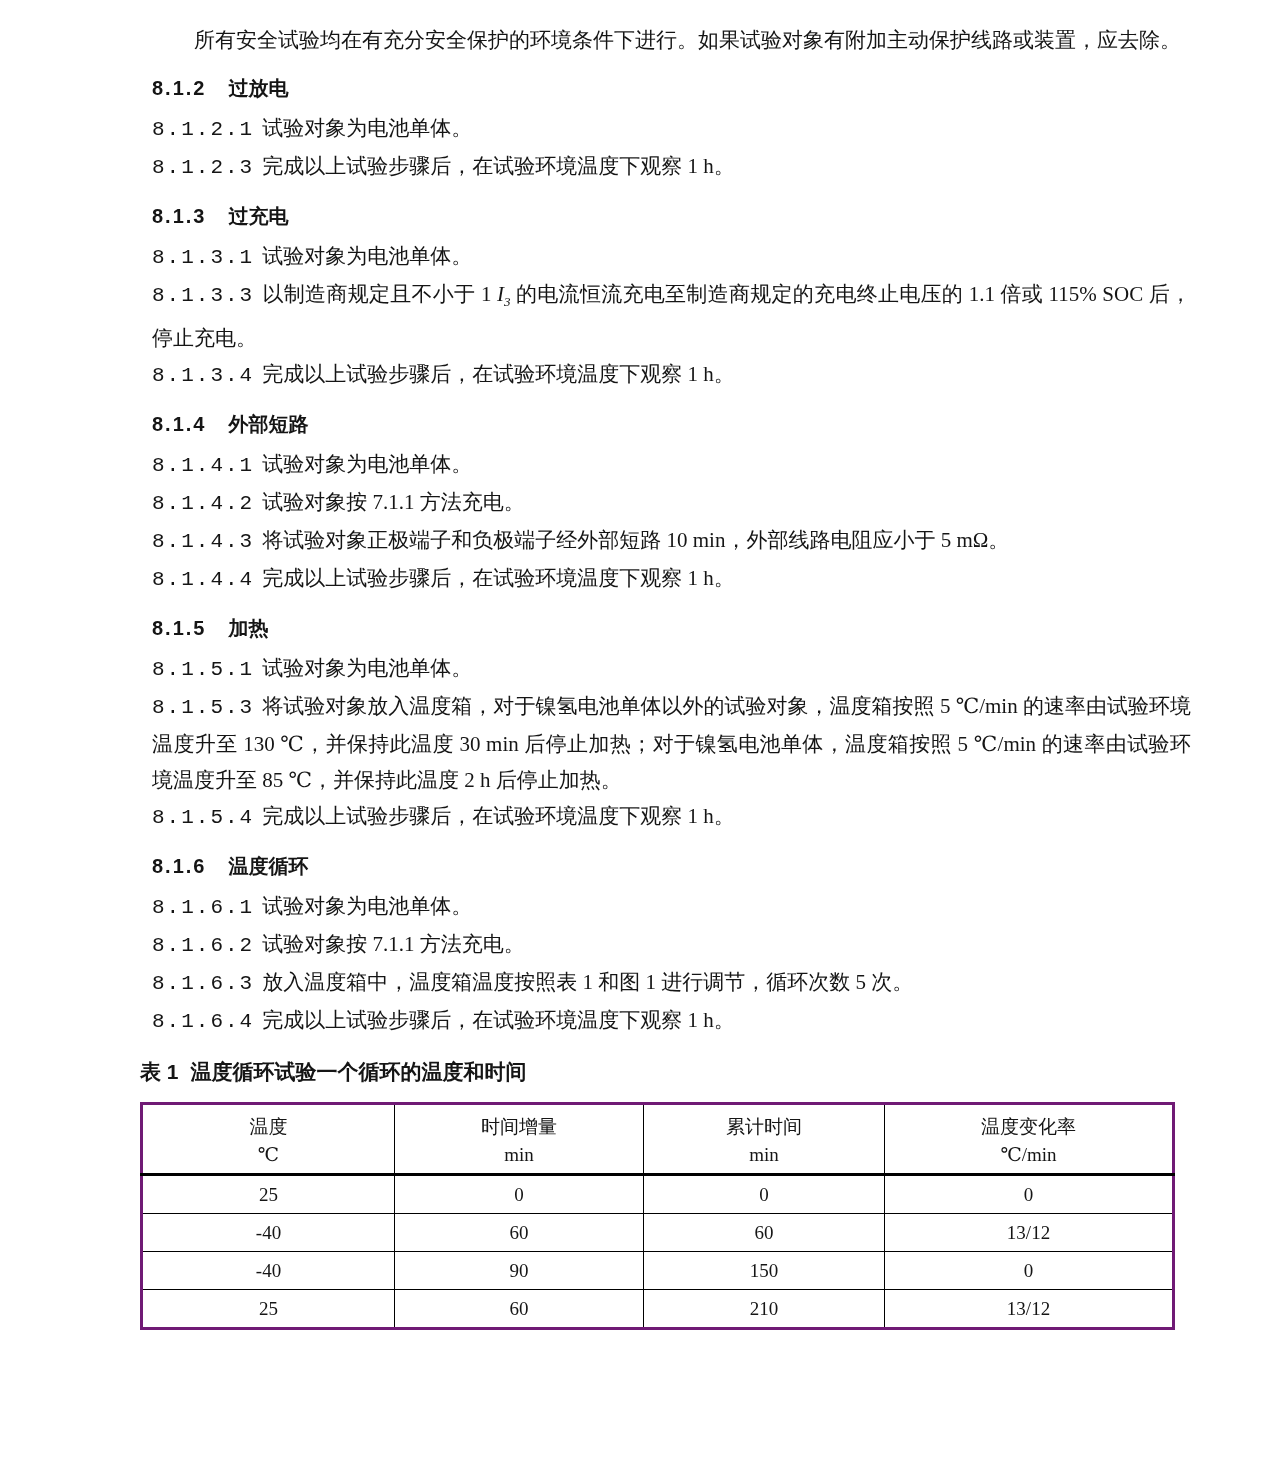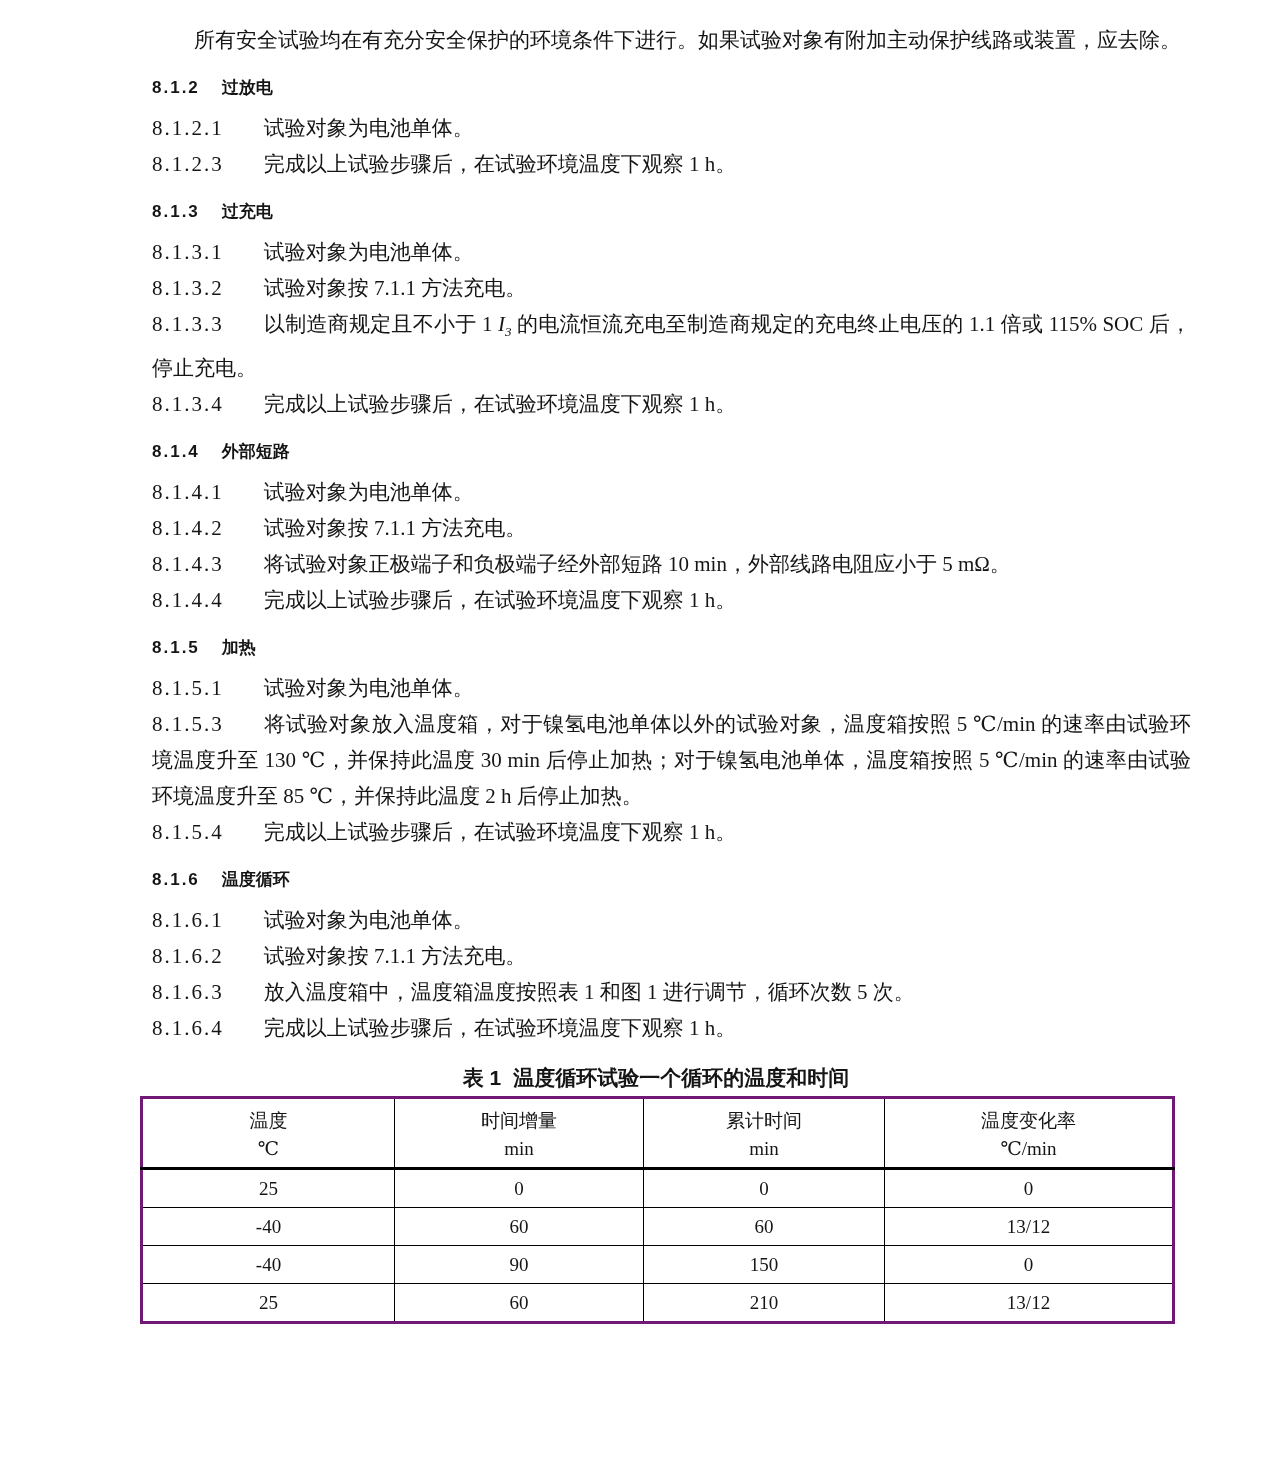--- a/index.html
+++ b/index.html
@@ -12,37 +12,36 @@
   }
   .doc { padding:22px 89px 0 152px; }
 
   .intro {
     font-size:21px; line-height:36px;
     text-align:justify; text-indent:2em;
   }
 
   .sec-head {
     font-family:"Liberation Sans","DejaVu Sans",sans-serif;
-    font-weight:bold; font-size:17px; line-height:36px;
+    font-weight:bold; font-size:20px; line-height:36px;
     margin-top:12px; margin-bottom:4px;
   }
   .sec-no { letter-spacing:2px; margin-right:22px; }
 
   .clause { font-size:21px; line-height:36px; text-align:justify; }
   .cl-no {
-    font-family:Liberation Serif, serif;
-    letter-spacing:2px; margin-right:40px; white-space:nowrap;
+    font-family:Liberation Mono, monospace;
+    letter-spacing:2px; margin-right:8px; white-space:nowrap;
   }
   .var { font-style:italic; font-family:"Liberation Serif","DejaVu Serif",serif; }
   .fsub { font-style:italic; font-size:0.62em; }
 
   .caption-row {
     width:1032px; margin-left:-12px;
-    margin-top:14px; 
-    text-align:center;
+    margin-top:14px; margin-bottom:12px;
     font-family:"Liberation Sans","DejaVu Sans",sans-serif;
     font-weight:bold; font-size:21px; line-height:36px;
   }
   .cap-no { margin-right:12px; }
 
   table.gb-table {
     width:1032px; margin-left:-12px;
     border-collapse:collapse;
     border:3px solid #701a75;
     table-layout:fixed;
@@ -68,21 +67,20 @@
 
   <div>
     <h3 class="sec-head"><span class="sec-no">8.1.2</span><span>过放电</span></h3>
     <p class="clause"><span class="cl-no">8.1.2.1</span><span>试验对象为电池单体。</span></p>
     <p class="clause"><span class="cl-no">8.1.2.3</span><span>完成以上试验步骤后，在试验环境温度下观察 1 h。</span></p>
   </div>
 
   <div>
     <h3 class="sec-head"><span class="sec-no">8.1.3</span><span>过充电</span></h3>
     <p class="clause"><span class="cl-no">8.1.3.1</span><span>试验对象为电池单体。</span></p>
-    <p class="clause"><span class="cl-no">8.1.3.2</span><span>试验对象按 7.1.1 方法充电。</span></p>
     <p class="clause"><span class="cl-no">8.1.3.3</span><span>以制造商规定且不小于 1 </span><span class="var">I</span><sub class="fsub">3</sub><span> 的电流恒流充电至制造商规定的充电终止电压的 1.1 倍或 115% SOC 后，停止充电。</span></p>
     <p class="clause"><span class="cl-no">8.1.3.4</span><span>完成以上试验步骤后，在试验环境温度下观察 1 h。</span></p>
   </div>
 
   <div>
     <h3 class="sec-head"><span class="sec-no">8.1.4</span><span>外部短路</span></h3>
     <p class="clause"><span class="cl-no">8.1.4.1</span><span>试验对象为电池单体。</span></p>
     <p class="clause"><span class="cl-no">8.1.4.2</span><span>试验对象按 7.1.1 方法充电。</span></p>
     <p class="clause"><span class="cl-no">8.1.4.3</span><span>将试验对象正极端子和负极端子经外部短路 10 min，外部线路电阻应小于 5 mΩ。</span></p>
     <p class="clause"><span class="cl-no">8.1.4.4</span><span>完成以上试验步骤后，在试验环境温度下观察 1 h。</span></p>

